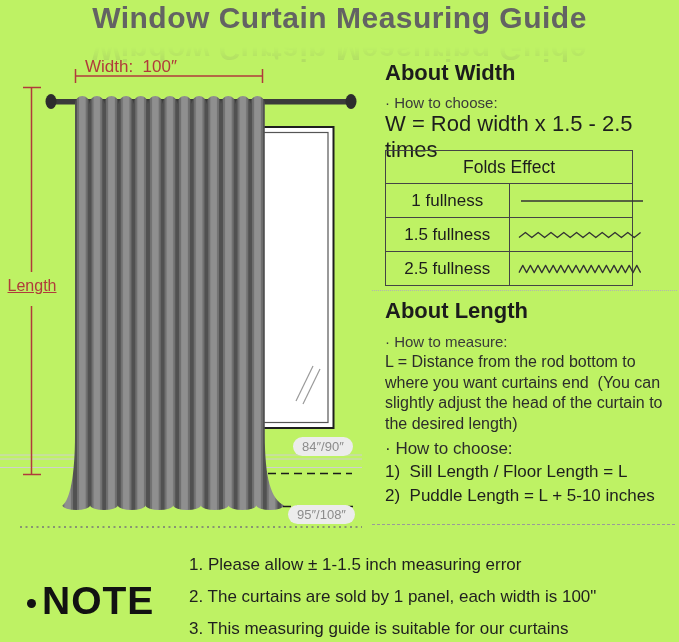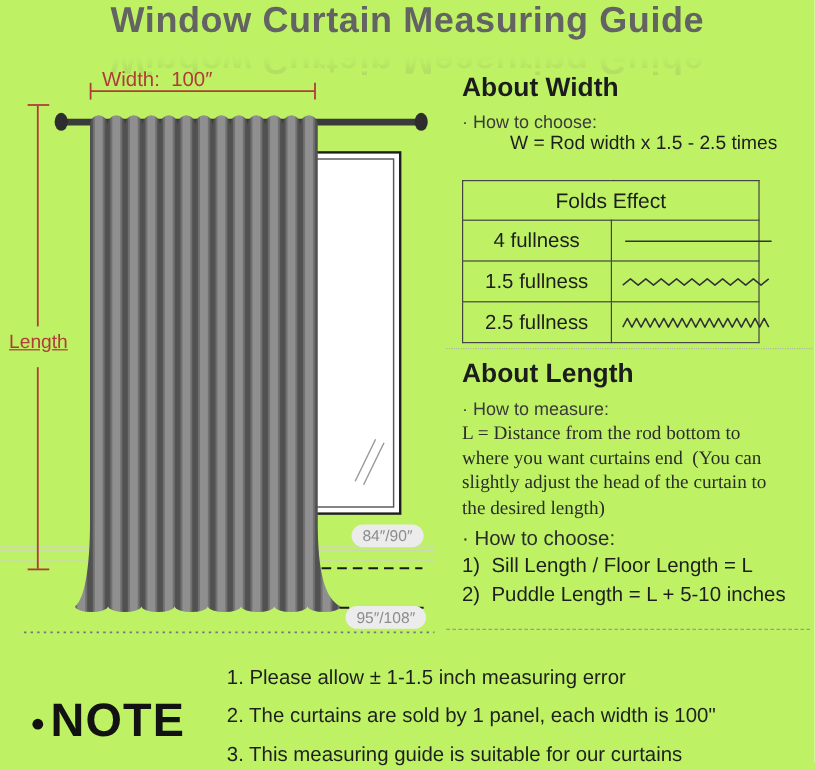--- a/index.html
+++ b/index.html
@@ -27,23 +27,23 @@
   .pill-sill{left:293px;top:437px;}
   .pill-floor{left:288px;top:505px;}
 
   
   .h2{position:absolute;font-size:22px;font-weight:600;color:#1c1c1c;line-height:26px;}
   .aw-h{left:385px;top:60px;}
   .al-h{left:385px;top:298px;}
   .small-lbl{position:absolute;font-size:15px;color:#3a3a3a;}
   .aw-how{left:385px;top:94px;}
   .al-how{left:385px;top:333px;}
-  .formula{position:absolute;left:385px;top:111px;font-size:16px;color:#1e1e1e;margin-left:40px;}
+  .formula{position:absolute;left:385px;top:111px;font-size:22px;color:#1e1e1e;}
   .measure{position:absolute;left:385px;top:352px;font-size:16px;color:#2c2c2c;line-height:20.5px;}
-  .measure div{white-space:pre;font-family:Liberation Serif, serif;}
+  .measure div{white-space:pre;}
   .choose-h{position:absolute;left:385px;top:439px;font-size:17px;color:#2c2c2c;}
   .choice1{position:absolute;left:385px;top:462px;font-size:17px;color:#1e1e1e;white-space:pre;}
   .choice2{position:absolute;left:385px;top:486px;font-size:17px;color:#1e1e1e;white-space:pre;}
 
   table.folds{position:absolute;left:385px;top:150px;width:248px;border-collapse:collapse;
               table-layout:fixed;}
   table.folds th,table.folds td{border:1.7px solid #444;}
   table.folds th{font-size:17.5px;font-weight:400;color:#1d1d1d;height:30px;}
   table.folds td{height:31px;text-align:center;}
   td.fold-label{width:126px;font-size:17px;color:#1d1d1d;font-weight:400;}
@@ -144,21 +144,21 @@
   <div class="formula">W = Rod width x 1.5 - 2.5 times</div>
 
   <table class="folds">
     <thead>
       <tr>
           <th colspan="2">Folds Effect</th>
         </tr>
     </thead>
     <tbody>
       <tr>
-        <td class="fold-label">4 fullness</td>
+        <td class="fold-label">1 fullness</td>
         <td class="fold-cell">
             <svg width="142" height="18" viewBox="0 0 142 18">
             <path fill="none" stroke="#333" stroke-width="1.3" stroke-linejoin="round" d="M10,9 H132"></path>
             </svg>
           </td>
       </tr>
       <tr>
         <td class="fold-label">1.5 fullness</td>
         <td class="fold-cell">
             <svg width="142" height="18" viewBox="0 0 142 18">

